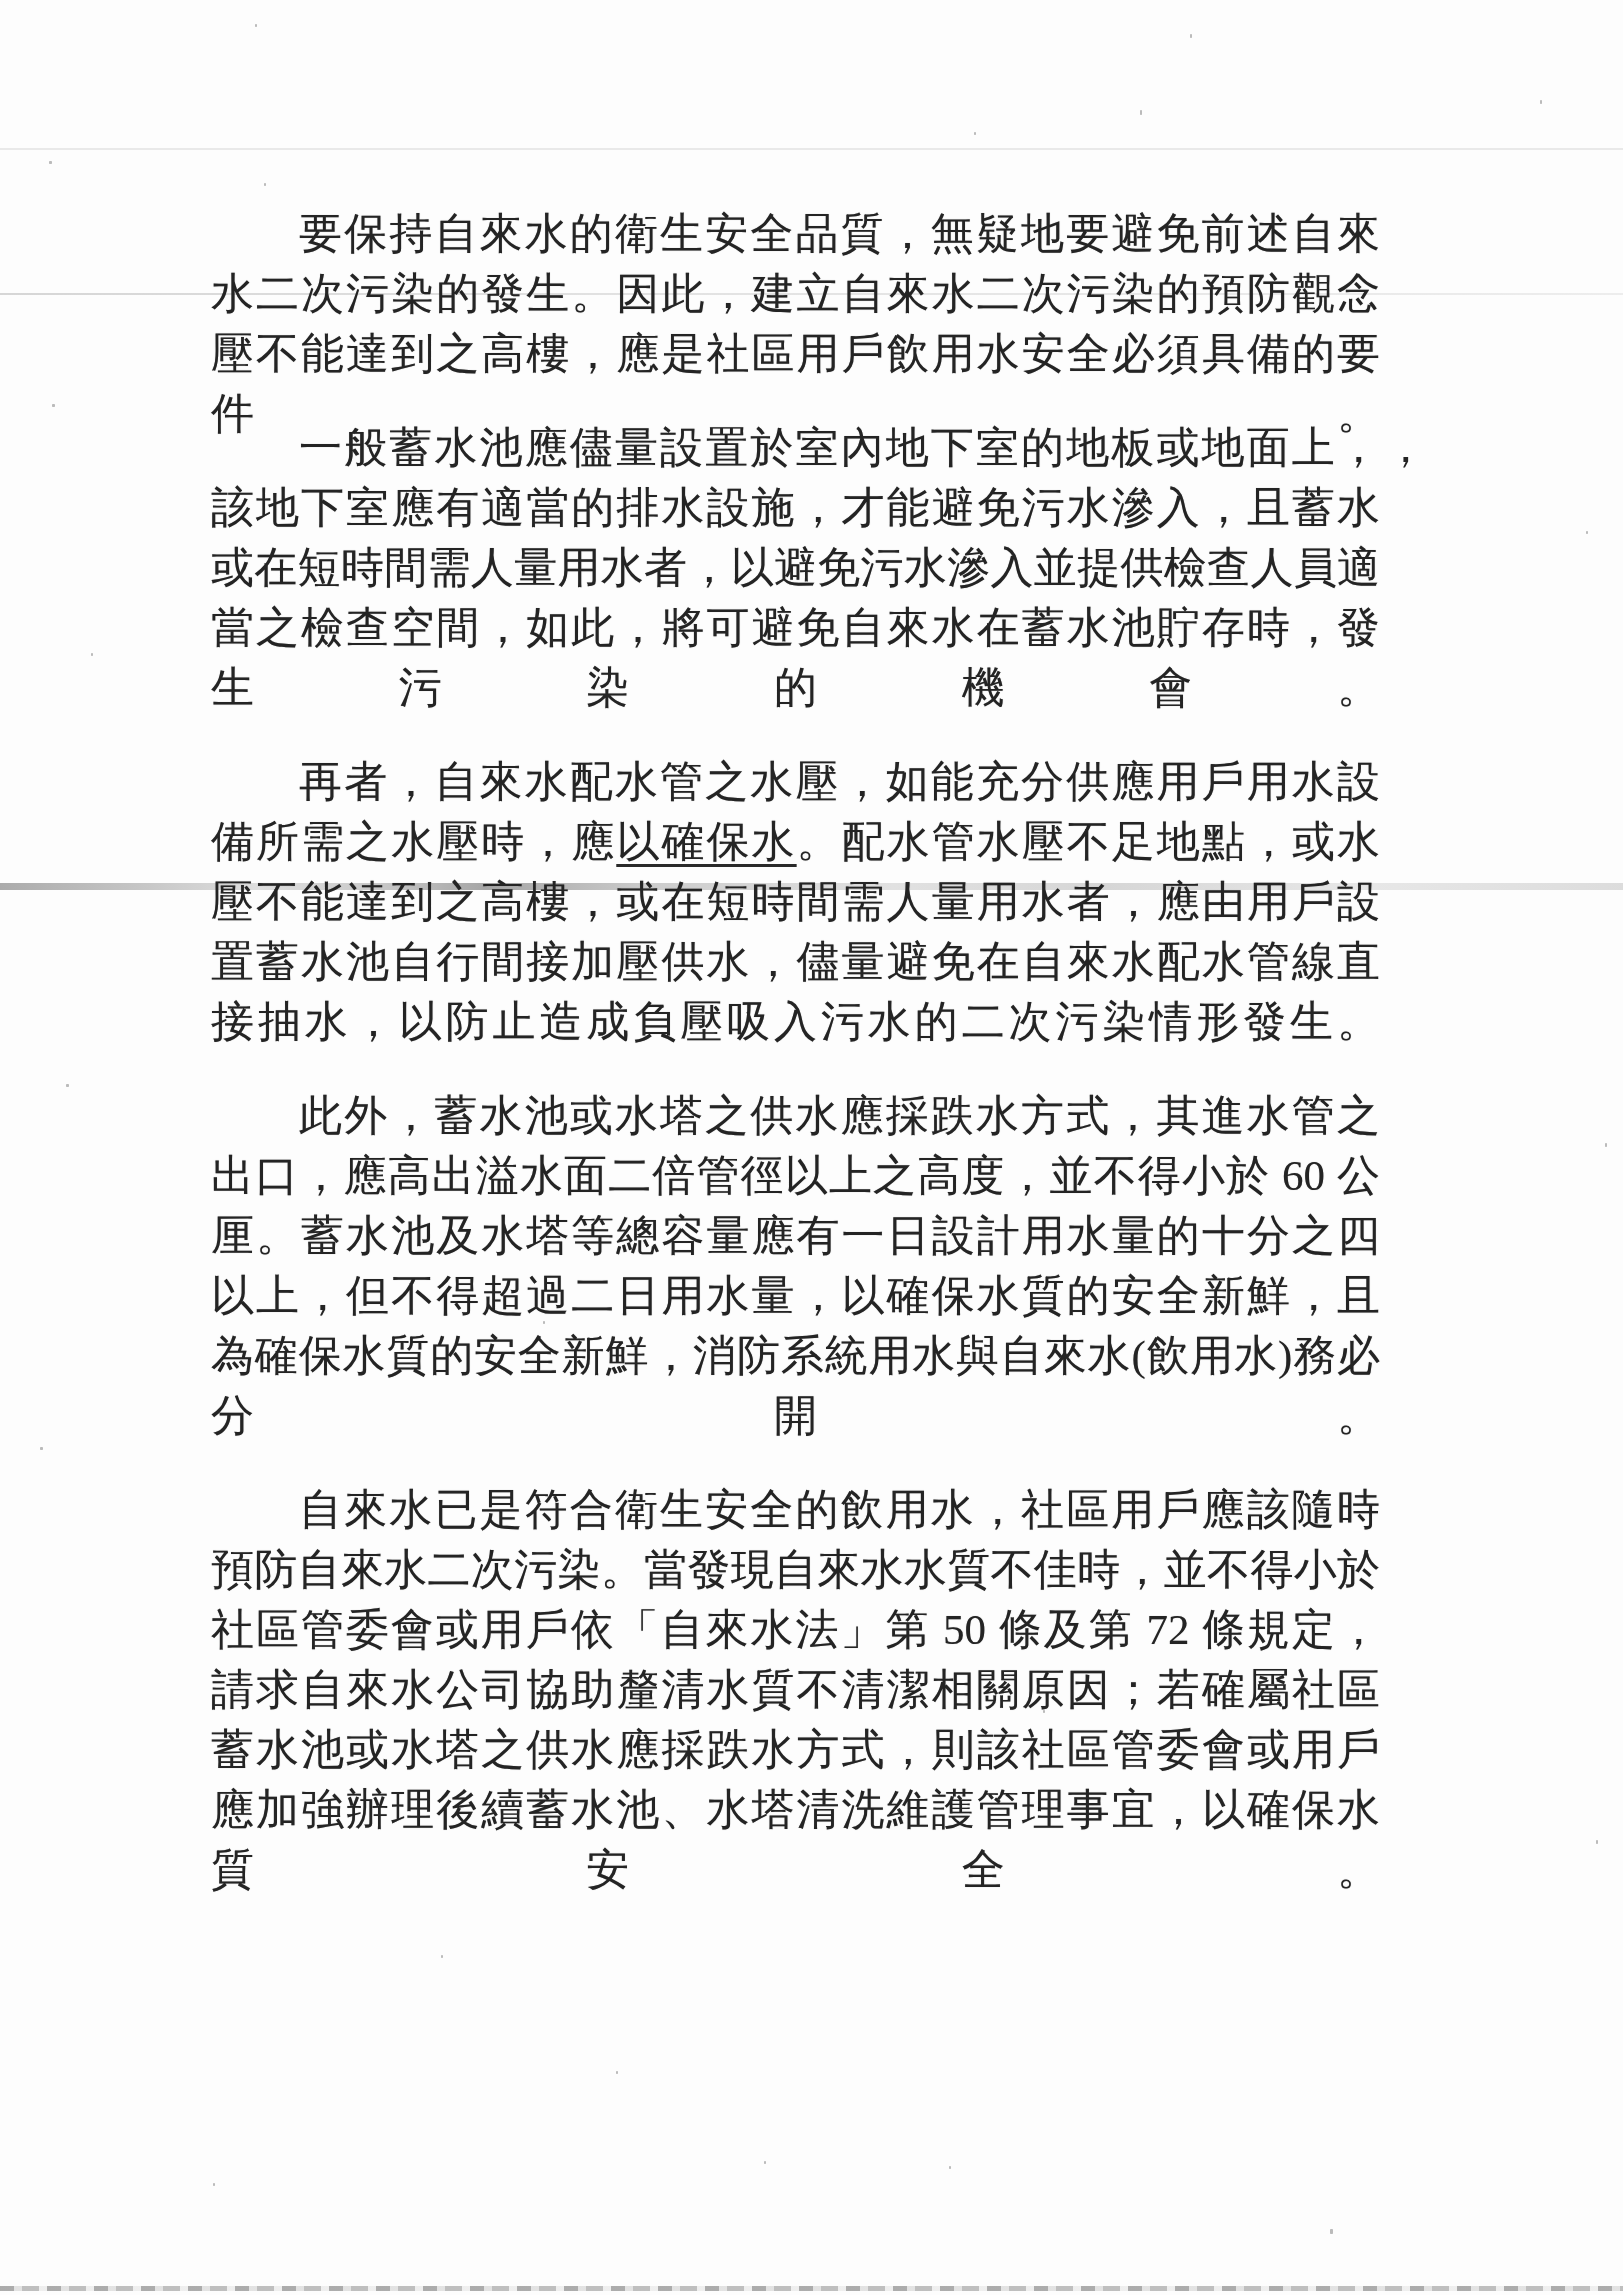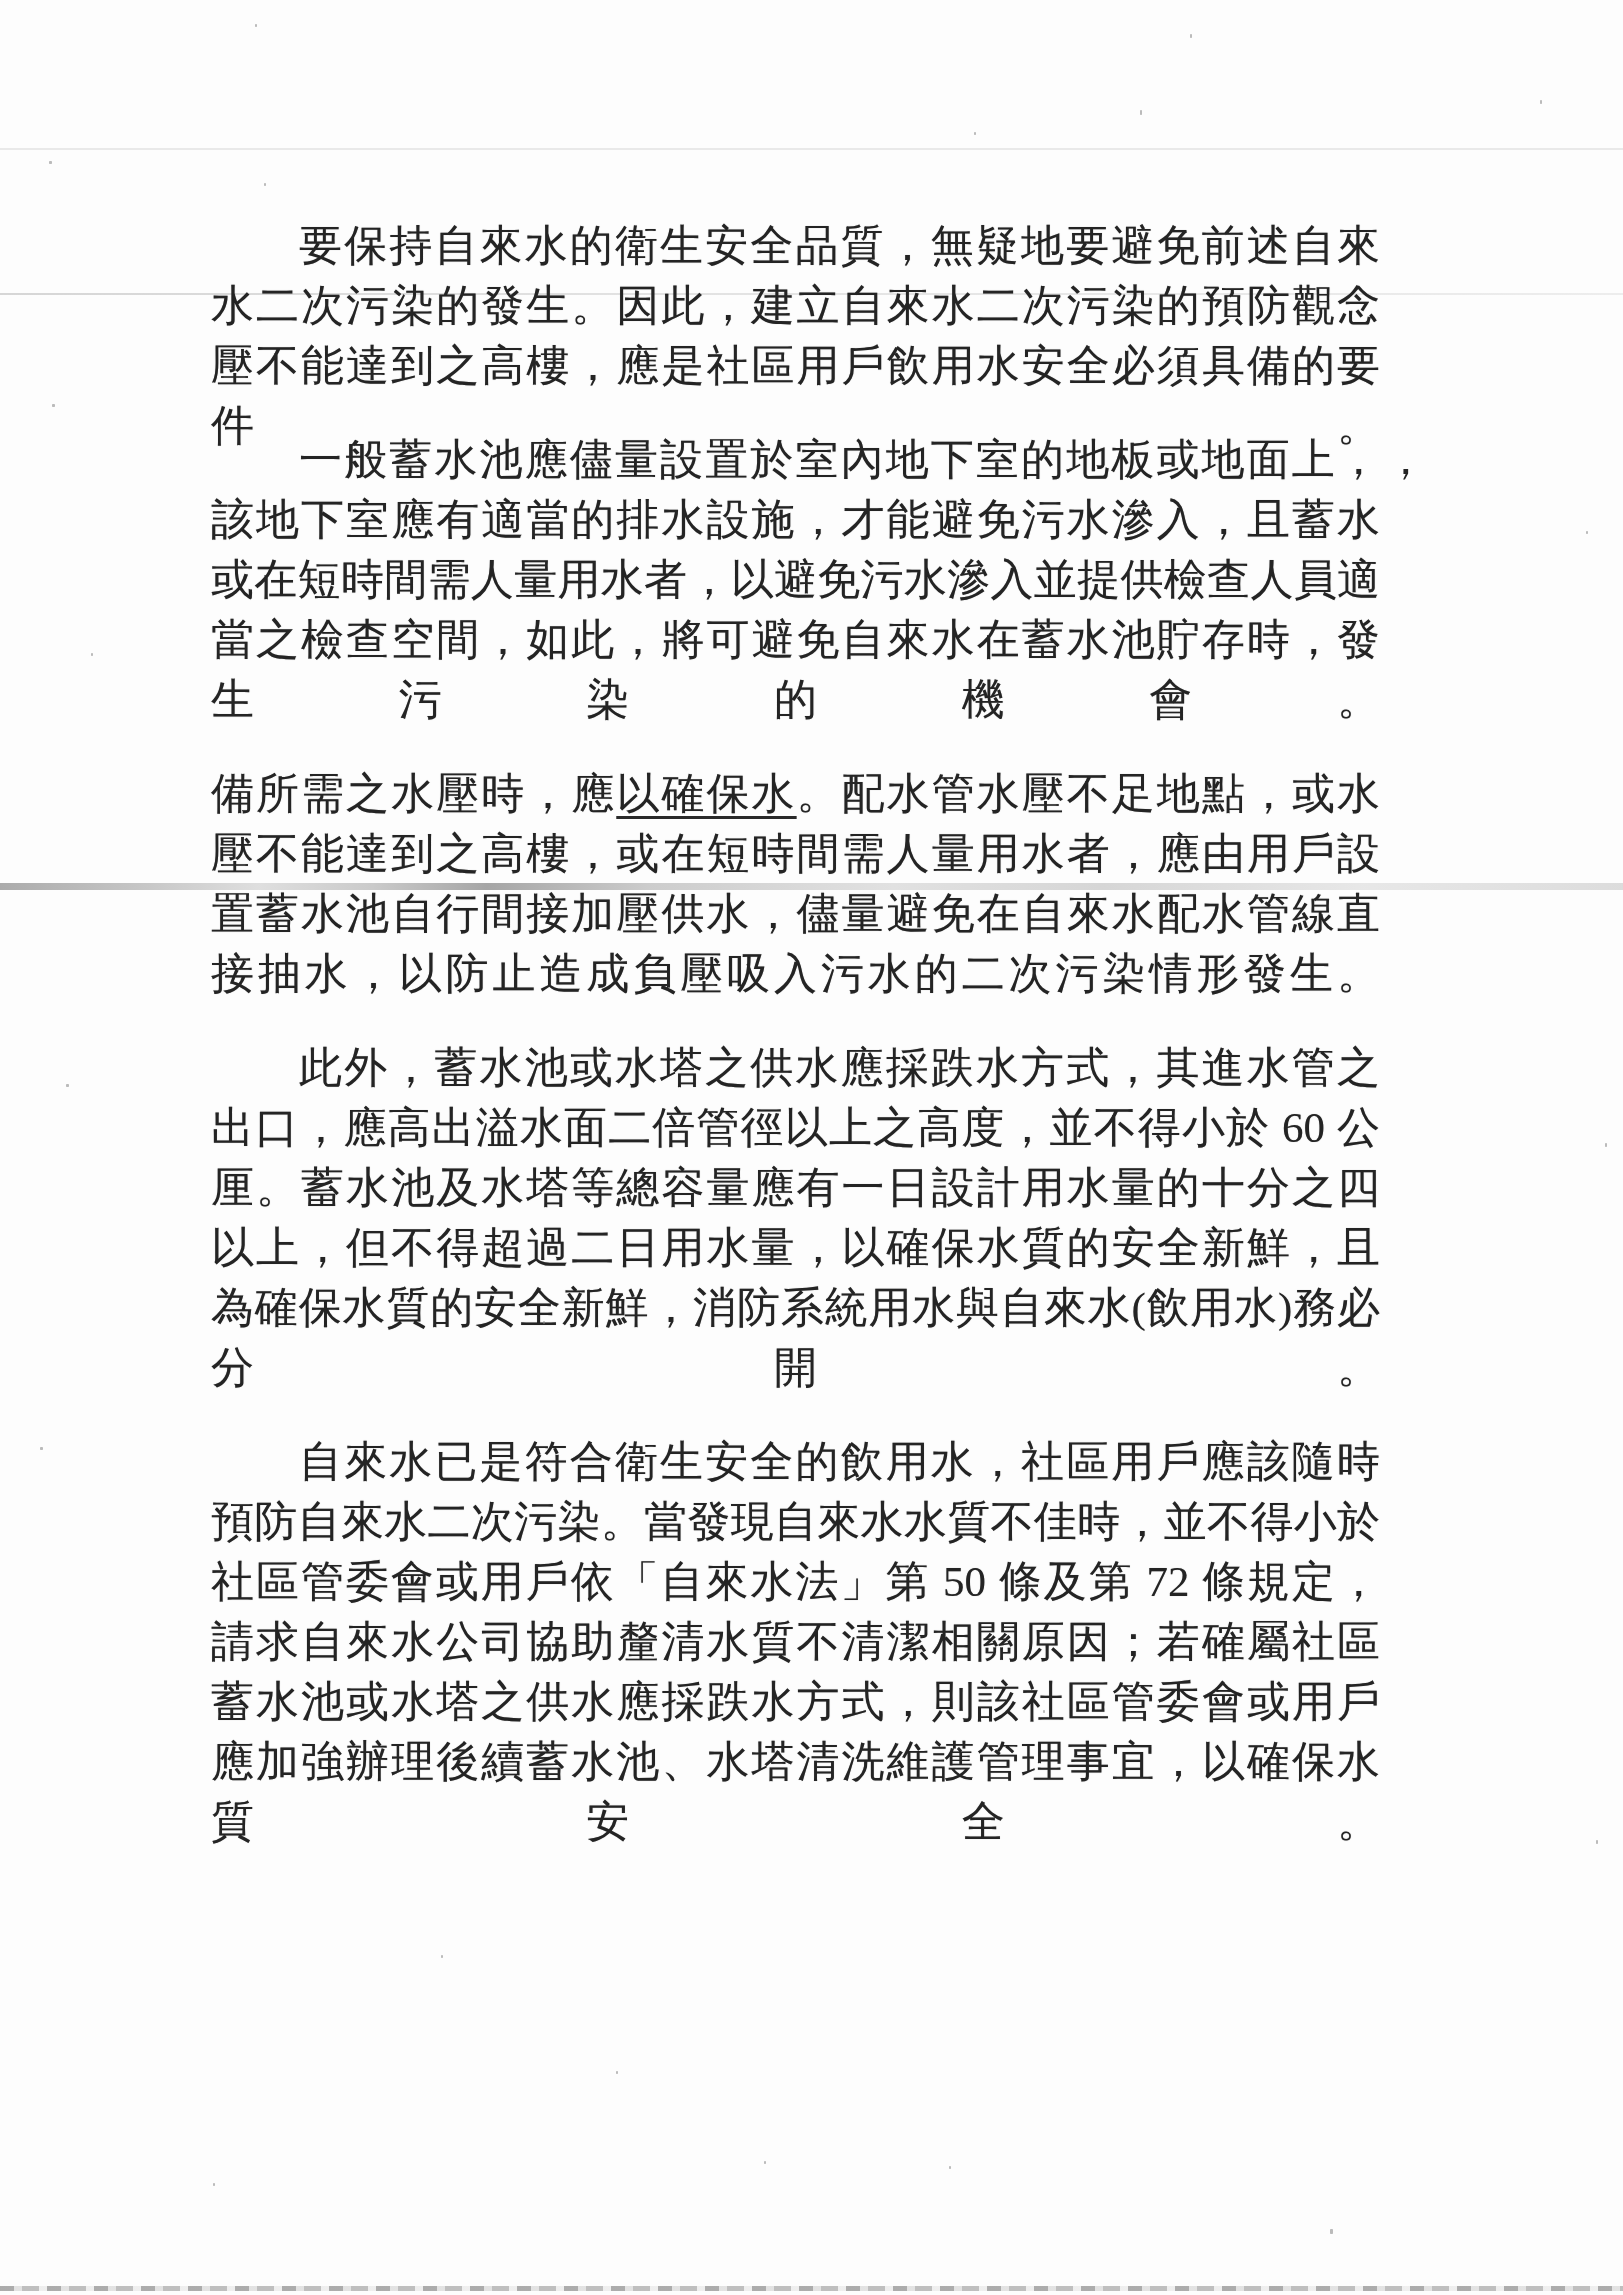--- a/index.html
+++ b/index.html
@@ -8,21 +8,21 @@
     width:1623px;height:2295px;
     background:#fdfdfd;
     overflow:hidden;
     font-family:"Liberation Serif","DejaVu Serif",serif;
     color:#242424;
   }
   .textblock{
     position:absolute;left:211px;top:200px;width:1169px;
     font-size:43px;
   }
-  .para{margin:16px 0 34px 0;position:relative;}
+  .para{margin:4px 0 34px 0;position:relative;}
   .para:last-child{margin-bottom:0;}
   .line{
     text-align:justify;
     text-align-last:justify;
     line-height:60px;
     height:60px;
     letter-spacing:0;
     text-shadow:0 0 0.8px rgba(45,45,45,.45);
   }
   .indent{padding-left:88px;}
@@ -76,20 +76,21 @@
     <section class="para">
       <div class="line indent">一般蓄水池應儘量設置於室內地下室的地板或地面上，</div>
       <span class="stray">，</span>
       <div class="line">該地下室應有適當的排水設施，才能避免污水滲入，且蓄水</div>
       <div class="line">或在短時間需人量用水者，以避免污水滲入並提供檢查人員適</div>
       <div class="line">當之檢查空間，如此，將可避免自來水在蓄水池貯存時，發</div>
       <div class="line">生污染的機會。</div>
     </section>
 
     <section class="para">
+      <div class="line indent">再者，自來水配水管之水壓，如能充分供應用戶用水設</div>
       <div class="line"><span>備所需之水壓時，應</span><span class="u-seg">以確保水</span><span>。配水管水壓不足地點，或水</span></div>
       <div class="line">壓不能達到之高樓，或在短時間需人量用水者，應由用戶設</div>
       <div class="line">置蓄水池自行間接加壓供水，儘量避免在自來水配水管線直</div>
       <div class="line">接抽水，以防止造成負壓吸入污水的二次污染情形發生。</div>
     </section>
 
     <section class="para">
       <div class="line indent">此外，蓄水池或水塔之供水應採跌水方式，其進水管之</div>
       <div class="line">出口，應高出溢水面二倍管徑以上之高度，並不得小於 60 公</div>
       <div class="line">厘。蓄水池及水塔等總容量應有一日設計用水量的十分之四</div>

